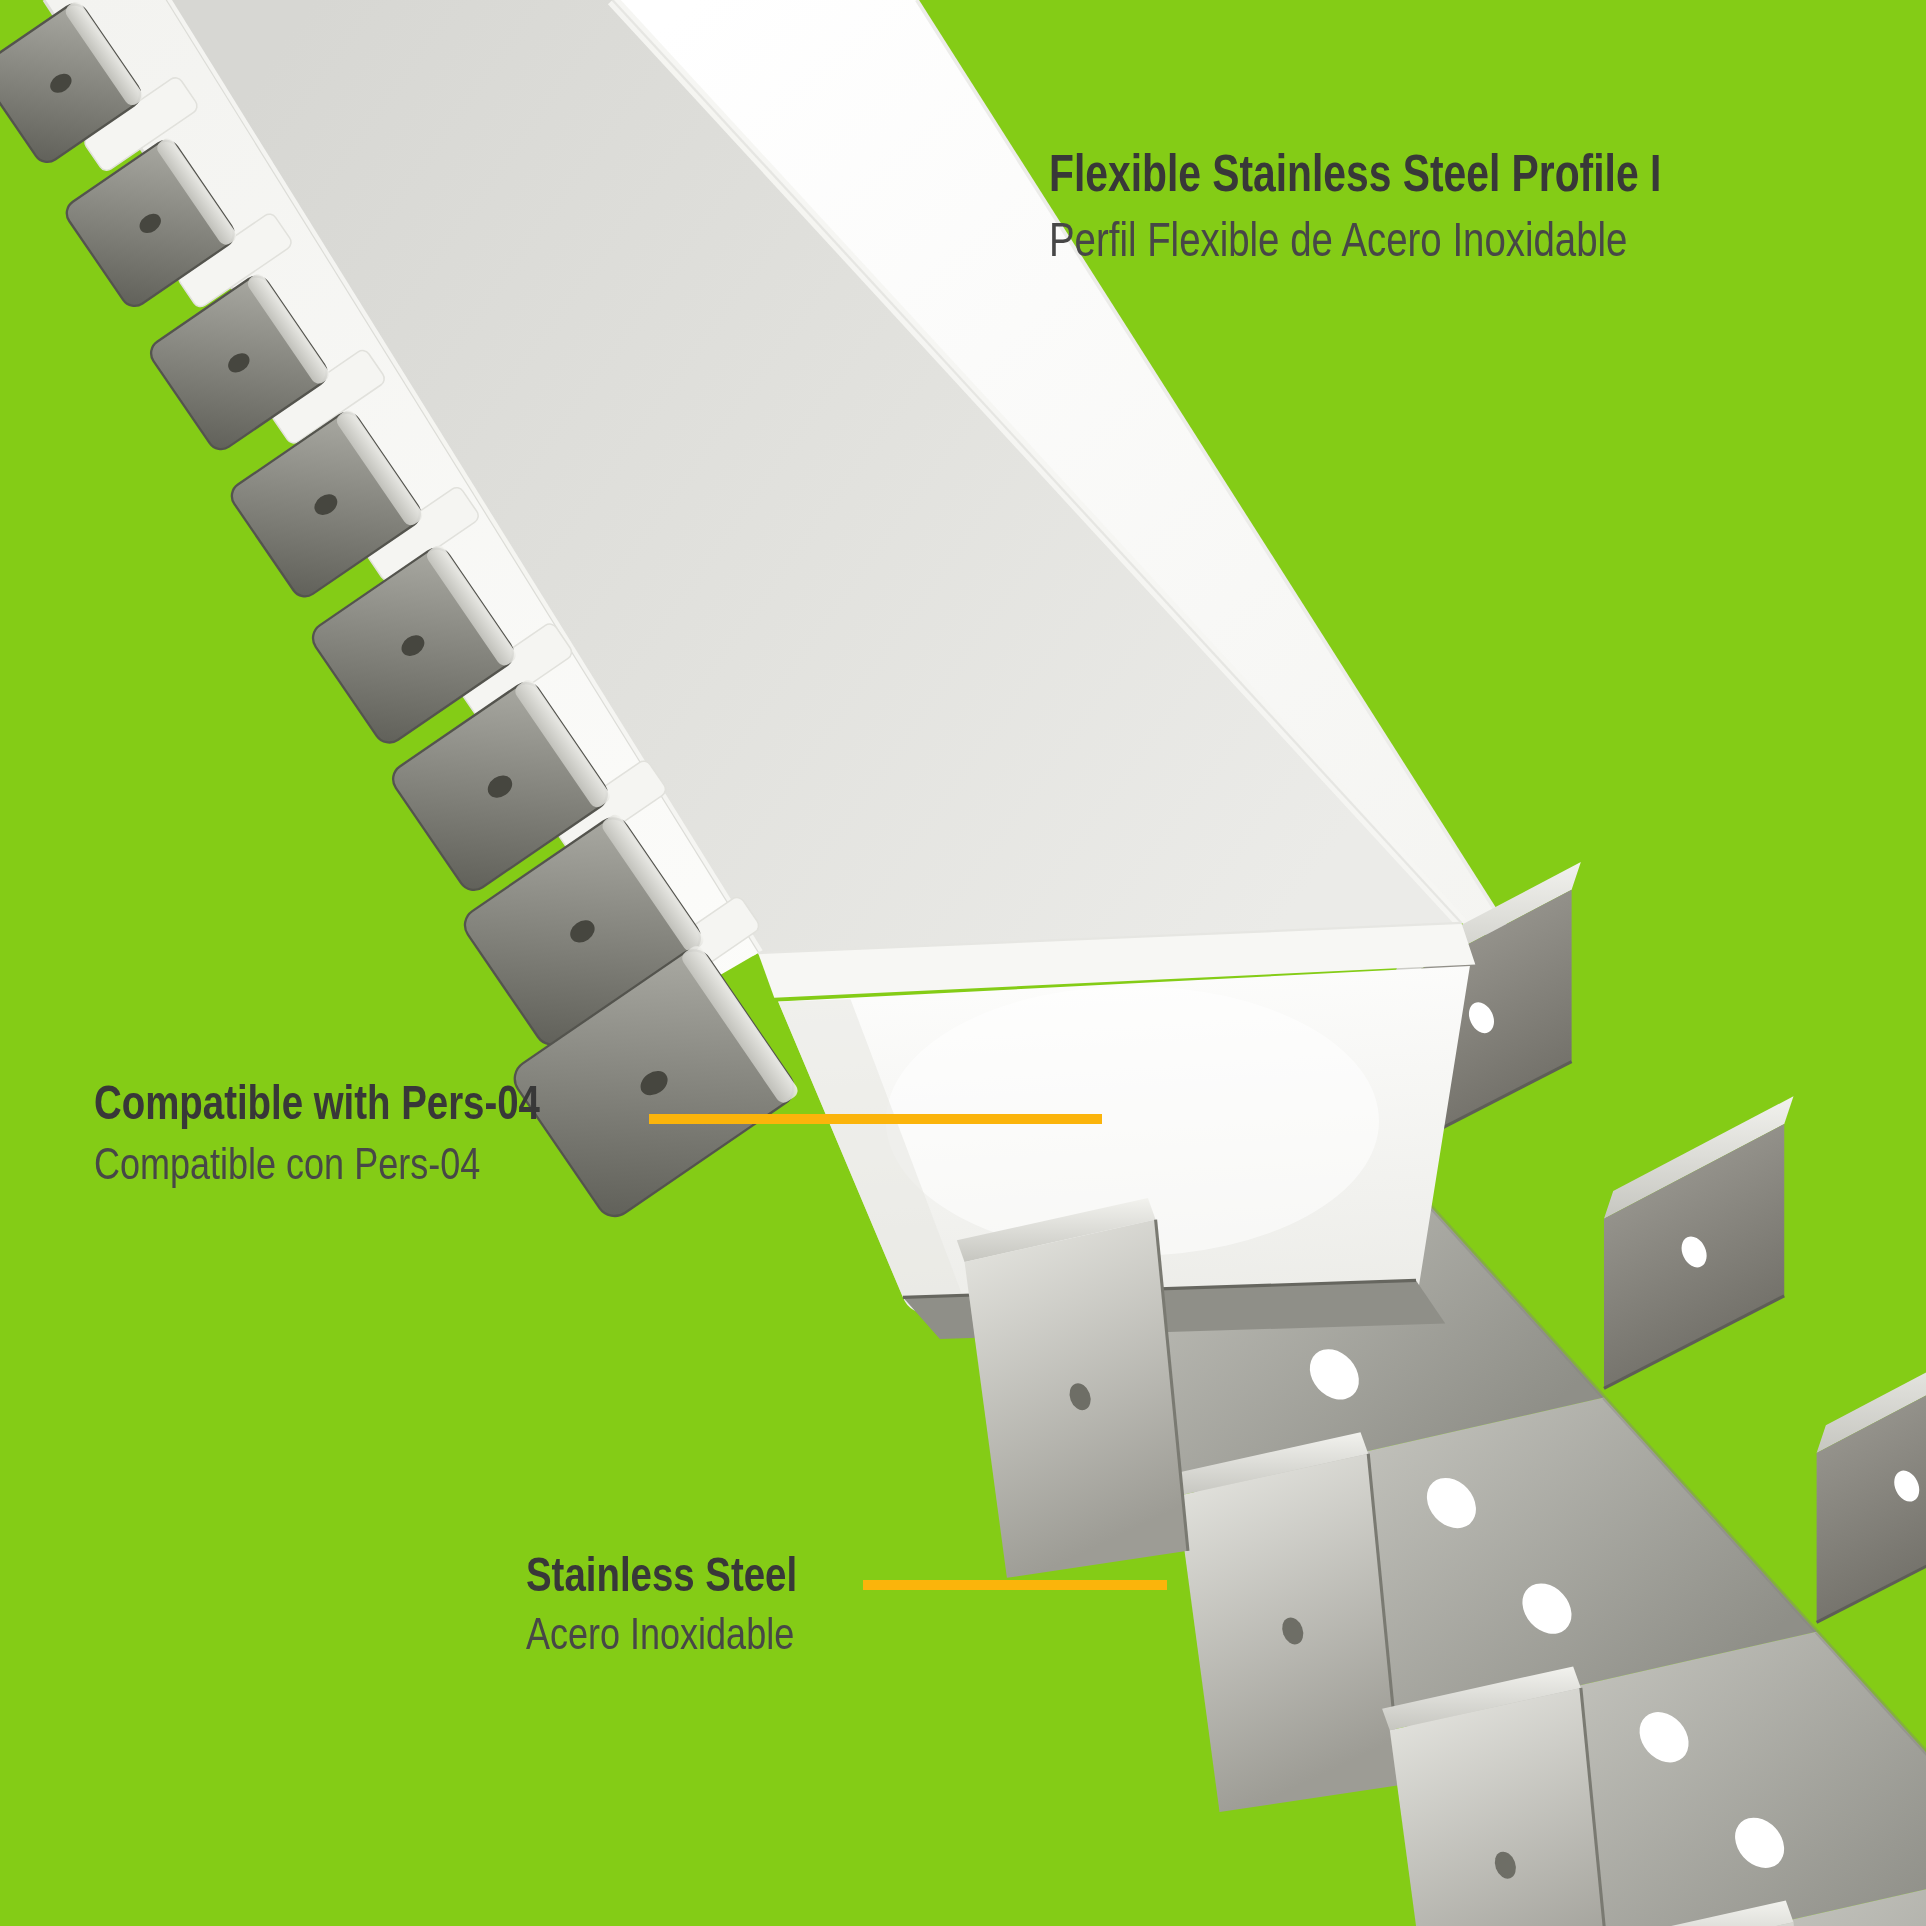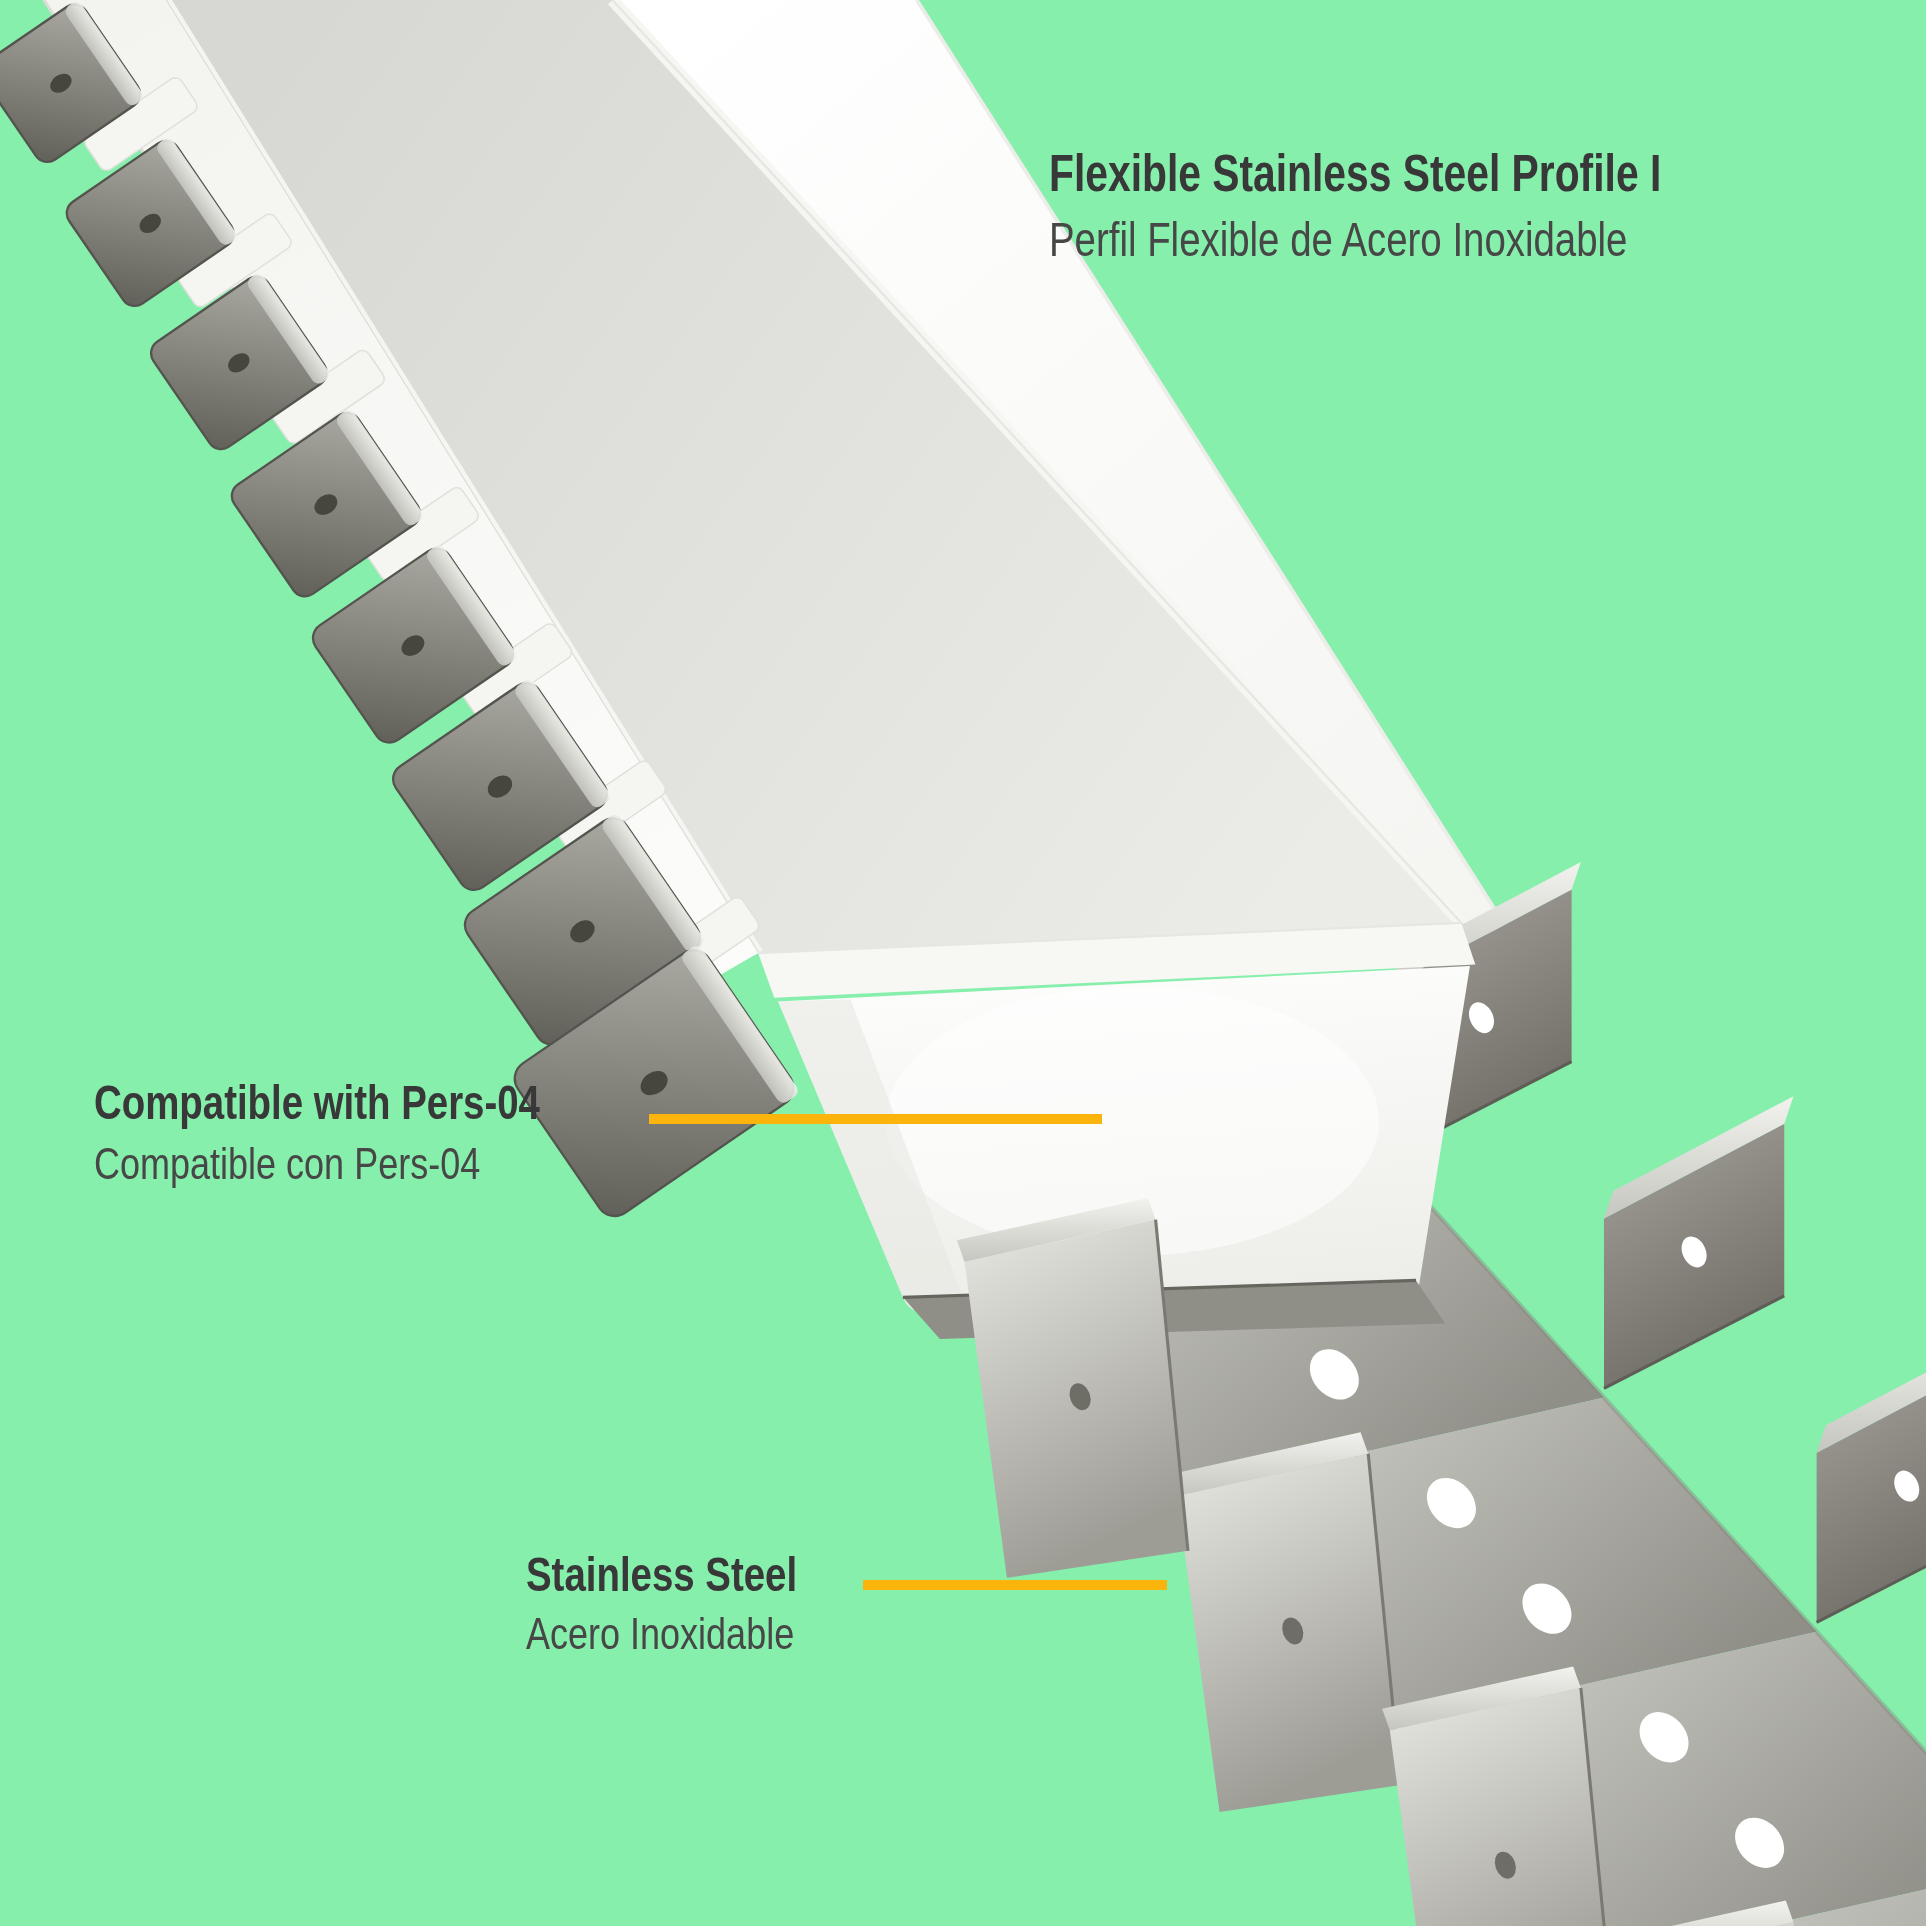--- a/index.html
+++ b/index.html
@@ -1,19 +1,19 @@
 <!DOCTYPE html>
 <html style="font-size:12.3px"><head>
 <meta charset="utf-8">
 <style>
   html,body{margin:0;padding:0;background:#FFFFFF;}
   .canvas{
     position:relative;
     width:1926px;height:1926px;
-    background:#86efac;
+    background:#84cc16;
     overflow:hidden;
     font-family:"Liberation Sans", sans-serif;
   }
   .product-svg{position:absolute;left:0;top:0;width:1926px;height:1926px;}
   .txt{
     position:absolute;
     white-space:nowrap;
     transform:scaleX(0.8);
     transform-origin:0 0;
     line-height:1.1;

